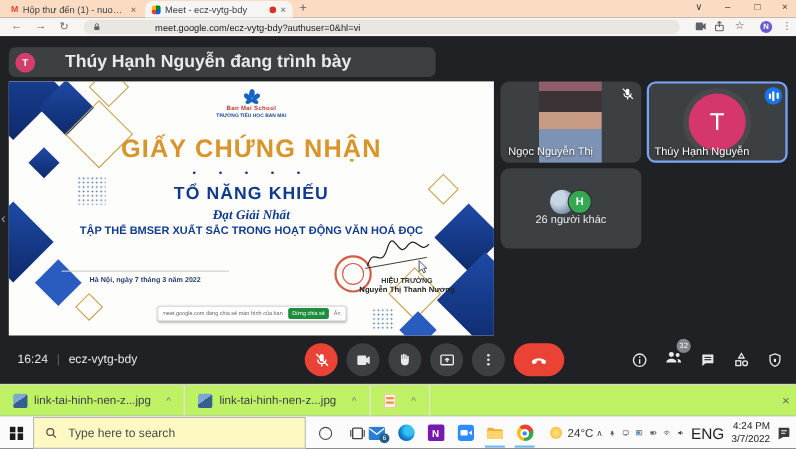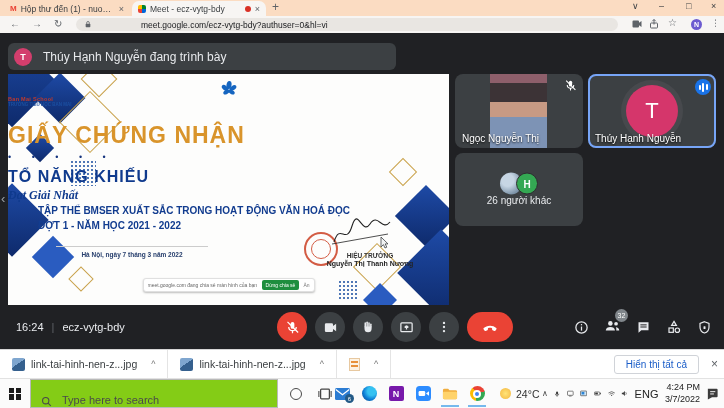--- a/index.html
+++ b/index.html
@@ -35,32 +35,32 @@
   .tb-avatar{left:691px;top:2.5px;width:11px;height:11px;border-radius:50%;background:#6c5bd0;
     color:#fff;font-size:7px;display:flex;align-items:center;justify-content:center;font-weight:700;}
   .tb-more{left:711px;font-size:9px;color:#5f6368;}
 
   
   .meet{position:absolute;top:33px;left:0;right:0;height:316px;background:#202124;}
   .toast{position:absolute;left:8px;top:10px;width:388px;height:27px;background:#3c4043;
     border-radius:6px;display:flex;align-items:center;gap:11px;padding:0 6px;}
   .toast-av{width:18px;height:18px;border-radius:50%;background:#d33e6d;color:#fff;
     font-size:9px;font-weight:700;display:flex;align-items:center;justify-content:center;}
-  .toast-txt{font-size:12px;color:#e8eaed;font-weight:400;}
+  .toast-txt{font-size:16px;color:#e8eaed;font-weight:700;margin-left:16px;}
   .prev-chev{position:absolute;left:1px;top:158px;color:#9aa0a6;font-size:13px;}
 
   
   .cert{position:absolute;left:8px;top:41px;width:441px;height:231px;background:#fdfdfc;overflow:hidden;}
   .dm{position:absolute;transform:rotate(45deg);}
   .dm.solid{background:linear-gradient(135deg,#1e4aa6,#0e2a6b);}
   .dm.solid2{background:#2a5cc0;}
   .dm.gold{border:1.5px solid #c9a24b;background:transparent;}
   .dotgrid{position:absolute;background-image:radial-gradient(#1b4fa0 .7px,transparent .9px);
     background-size:4px 4px;opacity:.8;}
-  .cert-center{position:absolute;left:0;right:0;text-align:left;}
+  .cert-center{position:absolute;left:0;right:0;text-align:center;}
   .flower{display:block;margin:0 auto;}
   .school-name{font-size:5.5px;color:#c0392b;font-weight:700;letter-spacing:.3px;}
   .school-sub{font-size:4.5px;color:#1b4fa0;font-weight:700;}
   .cert-title{top:48px;font-size:23px;font-weight:800;color:#d9942b;letter-spacing:1px;}
   .cert-dots{top:78px;font-size:9px;color:#16357f;letter-spacing:9px;}
   .cert-group{top:94px;font-size:16px;font-weight:800;color:#0f3a8d;letter-spacing:1px;}
   .cert-award{top:114px;font-size:12px;font-weight:700;font-style:italic;color:#0f3a8d;
     font-family:"Liberation Serif",serif;}
   .cert-desc{top:130px;font-size:10px;font-weight:700;color:#123c8f;line-height:1.45;padding:0 30px;}
   .cert-date{position:absolute;left:48px;top:172px;width:152px;text-align:center;font-size:6.5px;
@@ -137,42 +137,42 @@
   .cbtn-red{background:#ea4335;}
   .endcall{width:46px;height:30px;border-radius:15px;background:#ea4335;display:flex;
     align-items:center;justify-content:center;}
   .mb-right{position:absolute;right:12px;top:0;height:44px;display:flex;align-items:center;gap:15px;}
   .pw{position:relative;}
   .badge32{position:absolute;top:-8px;right:-7px;min-width:13px;height:13px;border-radius:7px;
     background:#80868b;color:#fff;font-size:7px;display:flex;align-items:center;justify-content:center;
     padding:0 2px;}
 
   
-  .dlbar{position:absolute;top:349px;left:0;right:0;height:29px;background:#ffffff;border-top:1px solid #d6d6d6;}
+  .dlbar{position:absolute;top:349px;left:0;right:0;height:29px;background:#bef264;border-top:1px solid #d6d6d6;}
   .dl-items{position:absolute;left:0;top:0;height:100%;display:flex;}
   .dl{display:flex;align-items:center;gap:6px;padding:0 12px;height:100%;border-right:1px solid #e4e4e4;}
   .dl-name{font-size:10.5px;color:#3c4043;}
   .dl-caret{font-size:9px;color:#777;margin-left:8px;}
   .ico-jpg{width:13px;height:13px;border-radius:2px;
     background:linear-gradient(145deg,#7fa6cf 0 45%,#35608e 45%);}
   .ico-pdf{width:11px;height:13px;background:#fdf3e3;border:1px solid #e7c8a0;position:relative;}
   .ico-pdf::after{content:"";position:absolute;left:1px;top:2px;width:7px;height:2px;background:#e8913a;
     box-shadow:0 4px 0 #e8913a;}
   .dl-right{position:absolute;right:6px;top:0;height:100%;display:flex;align-items:center;gap:12px;}
   .showall{border:1px solid #d0d3d8;border-radius:3px;color:#1a5dc8;font-size:10px;
     padding:3px 11px;background:#fff;}
   .dl-close{color:#5f6368;font-size:12px;}
 
   
   .taskbar{position:absolute;top:378px;left:0;right:0;height:30px;background:#fbfbfb;border-top:1px solid #e2e2e2;}
   .start{position:absolute;left:0;top:0;width:30px;height:100%;display:flex;align-items:center;justify-content:center;}
   .winlogo{width:12px;height:12px;display:grid;grid-template-columns:1fr 1fr;gap:1.5px;}
   .winlogo i{background:#1b1b1b;display:block;}
-  .tsearch{position:absolute;left:30px;top:0;width:248px;height:100%;background:#84cc16;
-    border:1px solid #b9b9b9;display:flex;align-items:flex-end;gap:8px;padding:0 10px;}
+  .tsearch{position:absolute;left:30px;top:0;width:248px;height:100%;background:#fef9c3;
+    border:1px solid #b9b9b9;display:flex;align-items:center;gap:8px;padding:0 10px;}
   .tsearch input{border:none;outline:none;background:transparent;font-size:11px;flex:1;
     font-family:inherit;color:#333;}
   .tsearch input::placeholder{color:#4a4a4a;}
   .cortana{position:absolute;left:290px;top:9px;width:12px;height:12px;border:1.6px solid #4a4a4a;border-radius:50%;}
   .taskview{position:absolute;left:318px;top:8px;}
   .apps{position:absolute;left:334px;top:0;height:100%;display:flex;align-items:center;gap:11px;}
   .appico{width:16px;height:19px;position:relative;display:flex;align-items:center;justify-content:center;}
   .underline{position:absolute;bottom:-4px;left:-1px;right:-1px;height:2px;background:#76b9ed;}
   .mail-badge{position:absolute;bottom:0;right:-4px;width:9px;height:9px;border-radius:50%;
     background:#235a87;color:#fff;font-size:6px;display:flex;align-items:center;justify-content:center;}
@@ -183,21 +183,21 @@
   .chromeico{width:15px;height:15px;border-radius:50%;position:relative;
     background:conic-gradient(from -45deg,#ea4335 0 33%,#34a853 0 66%,#fbbc05 0 100%);}
   .chromeico .cwhite{position:absolute;inset:3.5px;border-radius:50%;background:#fff;}
   .chromeico .cblue{position:absolute;inset:5.5px;border-radius:50%;background:#4285f4;}
   .weather{position:absolute;left:500px;top:0;height:100%;display:flex;align-items:center;gap:5px;
     font-size:10.5px;color:#333;}
   .sun{width:11px;height:11px;border-radius:50%;background:radial-gradient(#ffe478,#f4b63f);}
   .tray{position:absolute;left:542px;right:24px;top:0;height:100%;display:flex;align-items:center;
     gap:6.5px;justify-content:flex-end;color:#3c3c3c;}
   .tray-chev{font-size:8px;color:#444;}
-  .lang{font-size:11px;color:#222;}
+  .lang{font-size:14px;color:#222;}
   .clock{font-size:9px;color:#222;text-align:right;line-height:1.25;}
   .action{position:absolute;right:5px;top:8px;}
 </style>
 </head>
 <body>
 
 <div class="stage">
 
   <div class="titlebar">
     <div class="tab tab-inactive">
@@ -279,21 +279,20 @@
         </svg>
         <div class="school-name">Ban Mai School</div>
         <div class="school-sub">TRƯỜNG TIỂU HỌC BAN MAI</div>
       </div>
       <div class="cert-center cert-title">GIẤY CHỨNG NHẬN</div>
       <div class="cert-center cert-dots">• • • • •</div>
       <div class="cert-center cert-group">TỔ NĂNG KHIẾU</div>
       <div class="cert-center cert-award">Đạt Giải Nhất</div>
       <div class="cert-center cert-desc">
         <div>TẬP THỂ BMSER XUẤT SẮC TRONG HOẠT ĐỘNG VĂN HOÁ ĐỌC</div>
-        <div>ĐỢT 1 - NĂM HỌC 2021 - 2022</div>
       </div>
       <div class="cert-date">Hà Nội, ngày 7 tháng 3 năm 2022</div>
       <div class="stamp"></div>
       <svg class="sig" width="64" height="30" viewBox="0 0 64 30">
         <path d="M4 24 C10 4, 16 28, 22 8 S32 18, 40 6 S52 14, 60 4" stroke="#222" stroke-width="1.1" fill="none"></path>
         <path d="M2 26 L58 16" stroke="#222" stroke-width=".8" fill="none"></path>
       </svg>
       <div class="signer">
         <div class="signer-title">HIỆU TRƯỞNG</div>
         <div class="signer-name">Nguyễn Thị Thanh Nương</div>
@@ -443,21 +442,20 @@
         <span class="ico-jpg"></span>
         <span class="dl-name">link-tai-hinh-nen-z...jpg</span>
         <span class="dl-caret">^</span>
       </div>
       <div class="dl">
         <span class="ico-pdf"></span>
         <span class="dl-caret">^</span>
       </div>
     </div>
     <div class="dl-right">
-      <span class="showall">Hiển thị tất cả</span>
       <span class="dl-close">×</span>
     </div>
   </div>
 
   <div class="taskbar">
     <div class="start">
       <span class="winlogo">
           <i></i>
           <i></i>
           <i></i>

